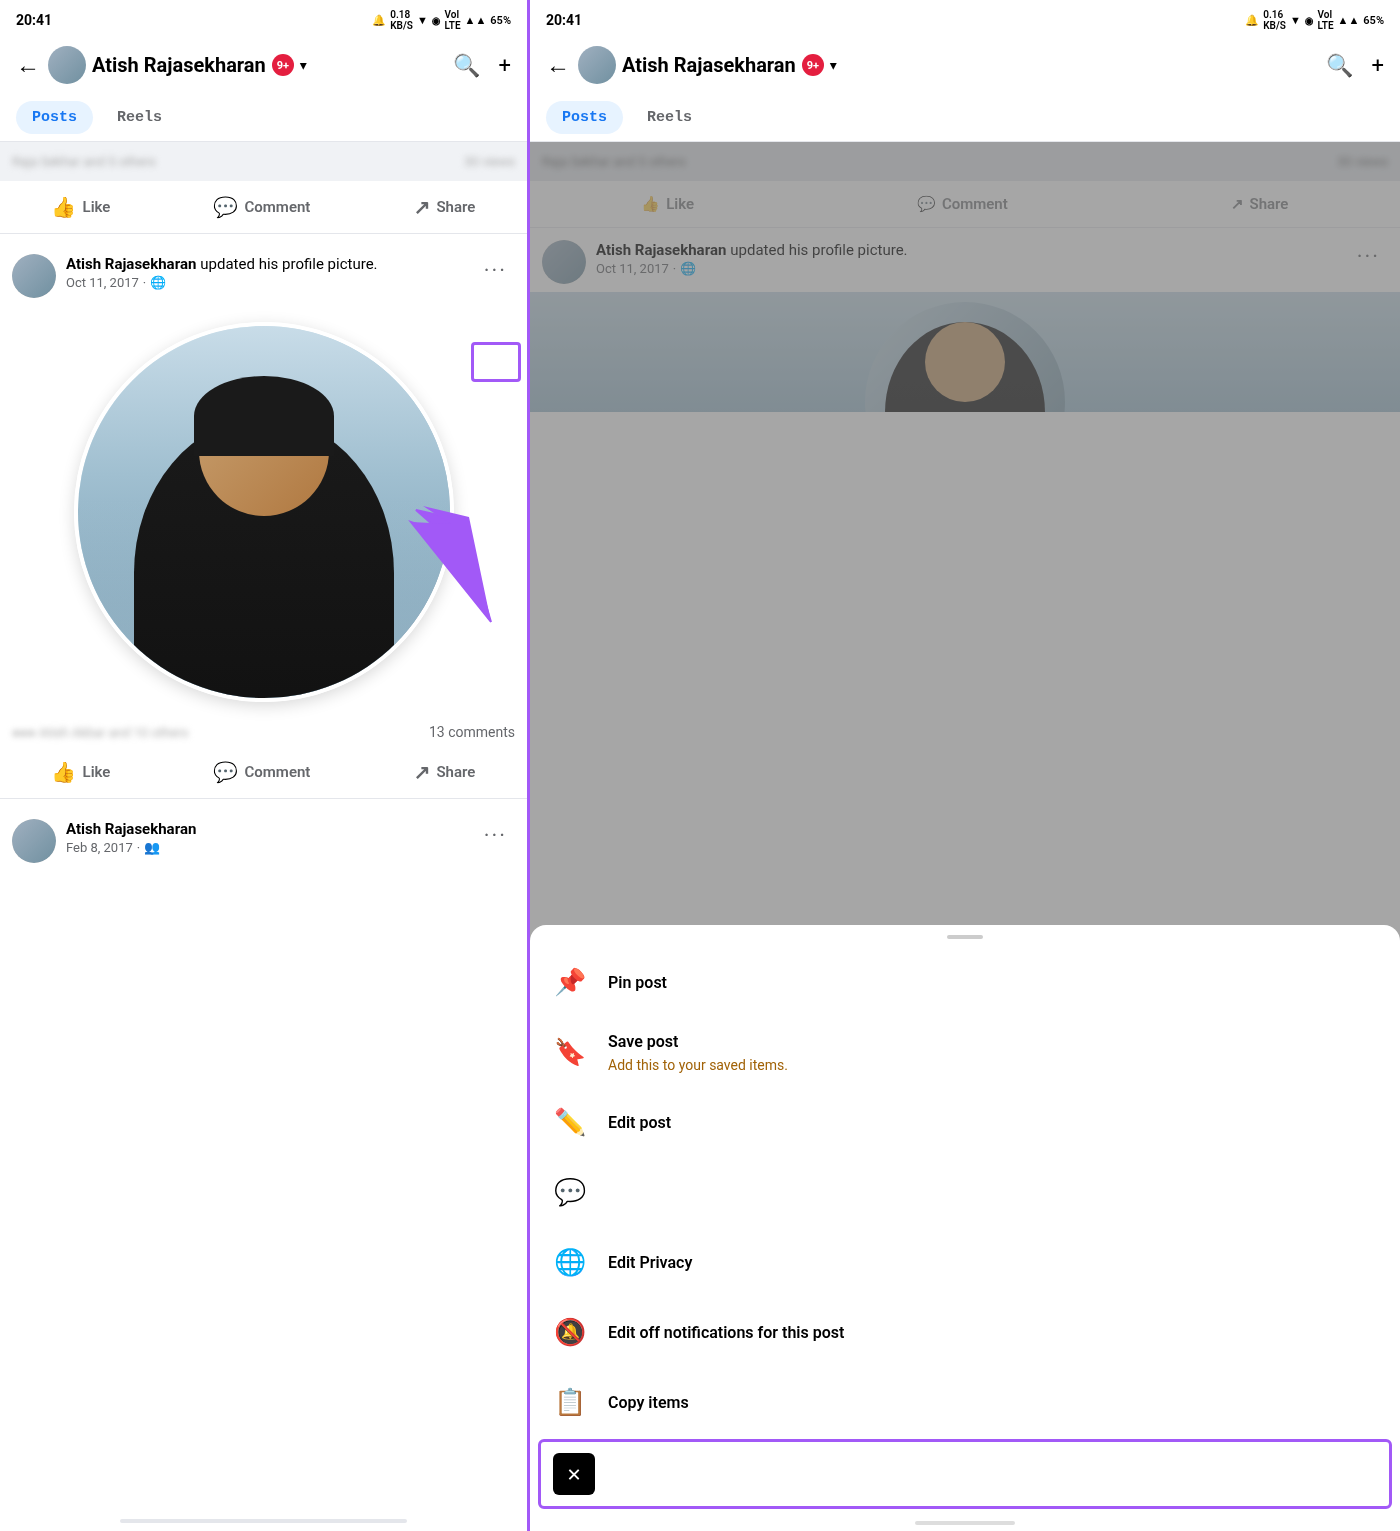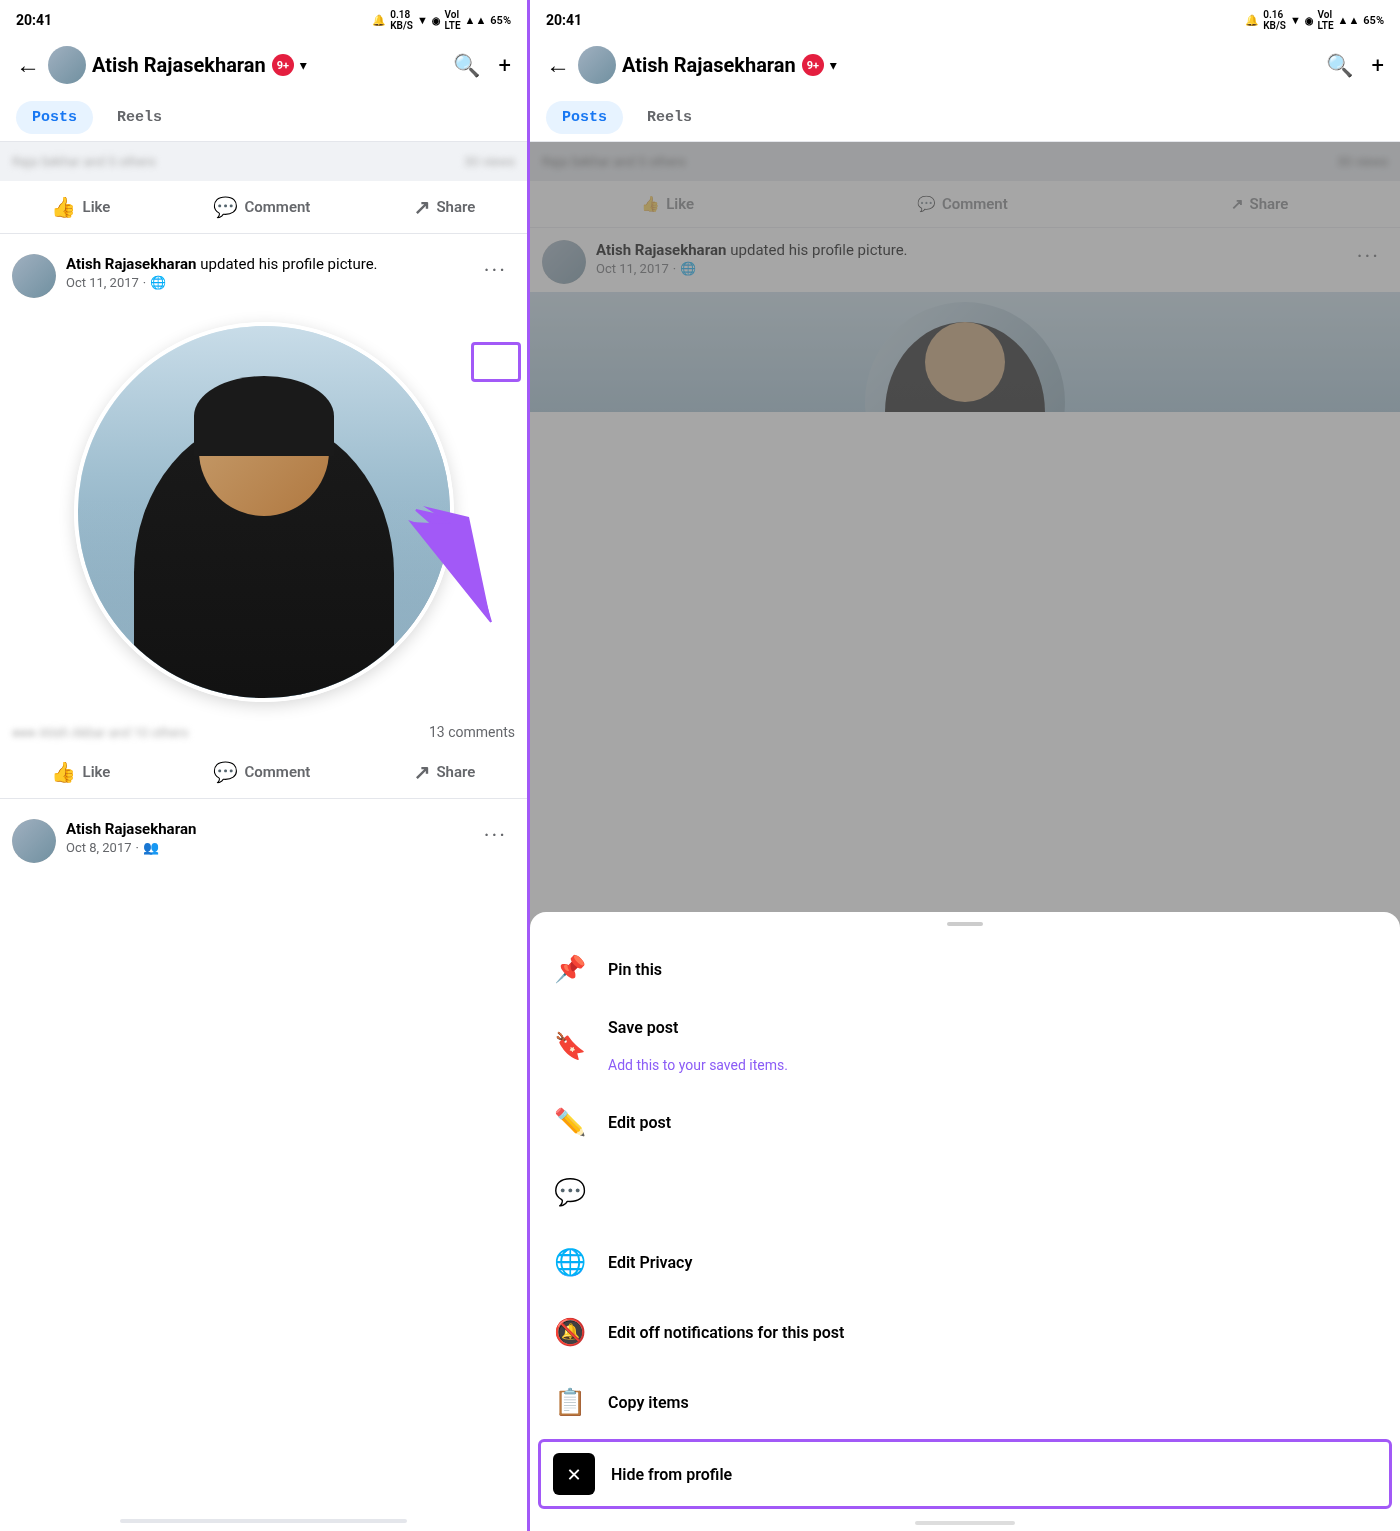--- a/index.html
+++ b/index.html
@@ -321,22 +321,22 @@
     .menu-item-text {
       flex: 1;
     }
     .menu-item-title {
       font-size: 16px;
       font-weight: 600;
       color: #000;
     }
     .menu-item-subtitle {
       font-size: 14px;
-      color: #8b5cf6;
-      margin-top: 20px;
+      color: #a16207;
+      margin-top: 6px;
     }
 
     .blurred-text {
       filter: blur(3px);
       color: #aaa;
       font-size: 13px;
       user-select: none;
     }
 
     .right-header-nav {
@@ -494,21 +494,21 @@
   </div>
 
   <div class="bottom-post-card">
     <div class="bottom-post-header">
       <div class="post-avatar">
         <div class="post-avatar-img"></div>
       </div>
       <div class="post-info">
         <span class="post-author">Atish Rajasekharan</span>
         <div class="post-meta">
-          <span>Oct 8, 2017</span>
+          <span>Feb 8, 2017</span>
           <span>·</span>
           <span>👥</span>
         </div>
       </div>
       <span class="post-more-btn">···</span>
     </div>
   </div>
 
   <div style="height:4px;background:#e4e6eb;margin:0 120px;border-radius:2px;margin-top:auto;margin-bottom:8px;"></div>
 
@@ -606,21 +606,21 @@
     </div>
 
     <div class="gray-bg"></div>
 
     <div class="bottom-sheet">
       <div class="bottom-sheet-handle"></div>
 
       <div class="menu-item">
         <div class="menu-item-icon" style="font-size:26px;">📌</div>
         <div class="menu-item-text">
-          <div class="menu-item-title">Pin this</div>
+          <div class="menu-item-title">Pin post</div>
         </div>
       </div>
 
       <div class="menu-item">
         <div class="menu-item-icon" style="font-size:26px;">🔖</div>
         <div class="menu-item-text">
           <div class="menu-item-title">Save post</div>
           <div class="menu-item-subtitle">Add this to your saved items.</div>
         </div>
       </div>
@@ -654,21 +654,20 @@
         <div class="menu-item-icon" style="font-size:26px;">📋</div>
         <div class="menu-item-text">
           <div class="menu-item-title">Copy items</div>
         </div>
       </div>
 
       <div style="border:3px solid #a259f7;border-radius:6px;margin:2px 8px;">
         <div class="menu-item" style="padding:11px 12px;">
           <div class="menu-item-icon dark-bg" style="background:#000;border-radius:6px;color:#fff;font-size:18px;width:42px;height:42px;display:flex;align-items:center;justify-content:center;">✕</div>
           <div class="menu-item-text">
-            <div class="menu-item-title">Hide from profile</div>
           </div>
         </div>
       </div>
 
     </div>
 
     <div style="position:absolute;bottom:6px;left:50%;transform:translateX(-50%);width:100px;height:4px;background:#ddd;border-radius:2px;z-index:20;"></div>
 
   </div>
 

